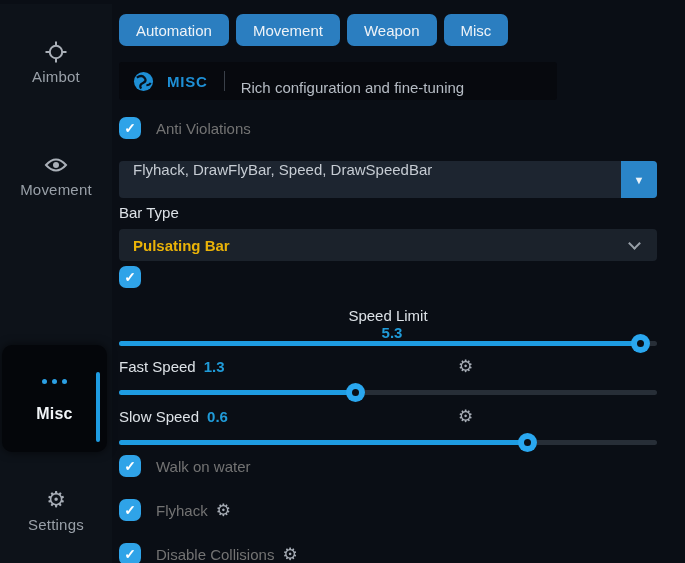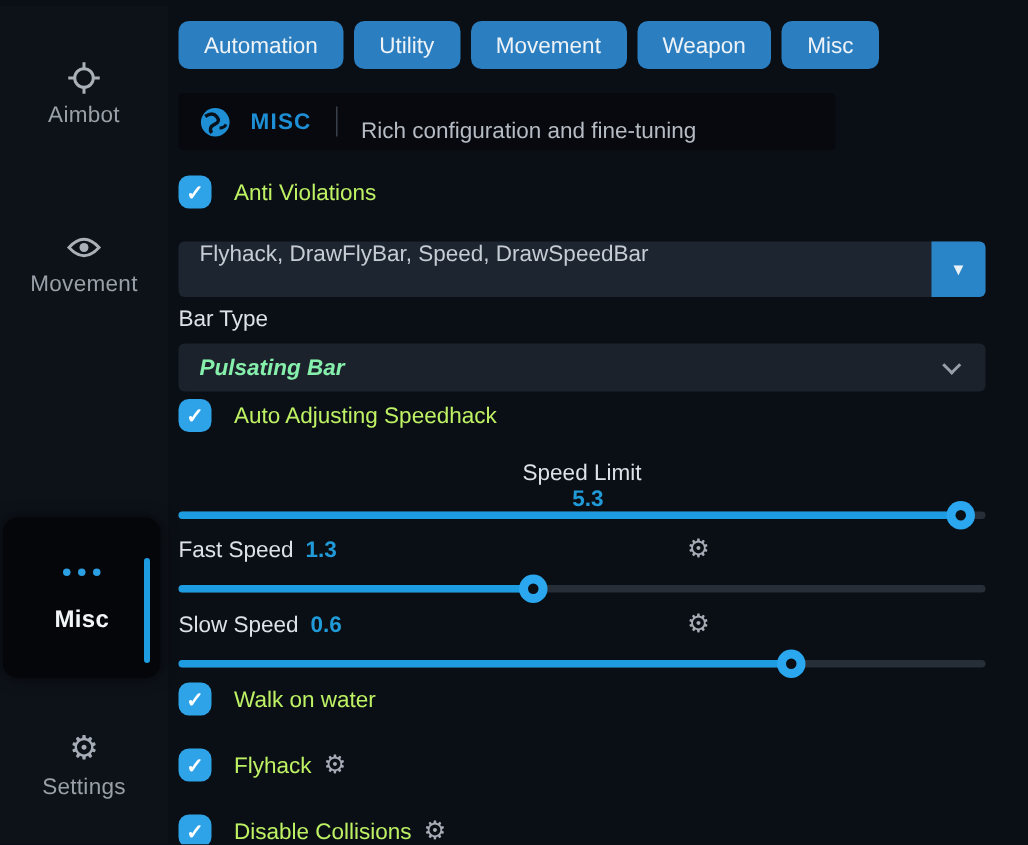--- a/index.html
+++ b/index.html
@@ -47,21 +47,21 @@
   .section-header .divider { width:1px; height:20px; background:#3a4049; margin:0 16px; }
   .section-header .subtitle { color:#b6bcc4; font-size:15px;margin-top:12px; }
 
   
   .check-row { display:flex; align-items:center; }
   .checkbox {
     width:22px; height:22px; border-radius:7px; background:#2fa3e8; cursor:pointer;
     display:flex; align-items:center; justify-content:center; flex:none;
     color:#ffffff; font-size:14px; font-weight:bold;
   }
-  .check-label { margin-left:15px; font-size:15px; color:#bef264; }
+  .check-label { margin-left:15px; font-size:15px; color:#737373; }
   .check-row .glyph-gear { margin-left:8px; font-size:17px; cursor:pointer; }
 
   
   .multiselect {
     margin-top:22px; height:37px; width:538px; background:#1d2530; border-radius:4px;
     display:flex; position:relative; cursor:pointer;
   }
   .multiselect .ms-value { margin-left:14px; font-size:15px; color:#c6ccd3; }
   .ms-button {
     position:absolute; right:0; top:0; width:36px; height:37px; background:#2a85c8;
@@ -69,21 +69,21 @@
     color:#eaf2f8; font-size:11px; cursor:pointer;
   }
 
   .field-label { margin-top:6px; font-size:15px; color:#dde2e7; }
 
   
   .select {
     margin-top:8px; height:32px; width:538px; background:#1b222b; border-radius:4px;
     display:flex; align-items:center; justify-content:space-between; cursor:pointer;
   }
-  .select .sel-value { margin-left:14px; font-size:15px; color:#86efac; font-weight:bold;font-style:italic; }
+  .select .sel-value { margin-left:14px; font-size:15px; color:#eab308; font-weight:bold; }
   .chevron {
     width:9px; height:9px; border-right:2px solid #98a0a8; border-bottom:2px solid #98a0a8;
     transform:rotate(45deg); margin-right:18px; margin-top:-4px;
   }
 
   
   .slider-label-row { position:relative; display:flex; align-items:center; height:20px; }
   .slider-label-row .lbl { font-size:15px; color:#dde2e7; }
   .slider-label-row .val { margin-left:8px; font-size:15px; font-weight:bold; color:#209bd8; }
   .slider-label-row .glyph-gear { position:absolute; left:63%; font-size:17px; cursor:pointer; }
@@ -152,21 +152,20 @@
       <span class="icon glyph-gear" style="font-size:22px;">⚙</span>
       <span class="side-label">Settings</span>
     </div>
 
   </nav>
 
   <main class="content">
 
     <div class="tabs">
       <div class="tab">Automation</div>
-      <div class="tab">Utility</div>
       <div class="tab">Movement</div>
       <div class="tab">Weapon</div>
       <div class="tab">Misc</div>
     </div>
 
     <div class="section-header">
       <span>
         <svg width="21" height="21" viewBox="0 0 22 22">
           <circle cx="11" cy="11" r="10" fill="#1e8fd5"></circle>
           <path d="M4 7 Q9 3.5 12 7 Q15 10.5 10.5 12.5 Q6 14.5 8.5 18.5" fill="none" stroke="#07121c" stroke-width="2.4"></path>
@@ -195,21 +194,20 @@
     <div class="field-label">Bar Type</div>
     <div class="select">
       <span class="sel-value">Pulsating Bar</span>
       <span class="chevron"></span>
     </div>
 
     <div class="check-row mt5">
       <span class="checkbox">
         <span>✓</span>
       </span>
-      <span class="check-label">Auto Adjusting Speedhack</span>
     </div>
 
     <div>
       <div class="slider-label-row mt19">
         <span class="lbl">Speed Limit</span>
         <span class="val">5.3</span>
       </div>
       <div class="track">
         <div class="fill" style="width: 97%;">
           <div class="knob"></div>

